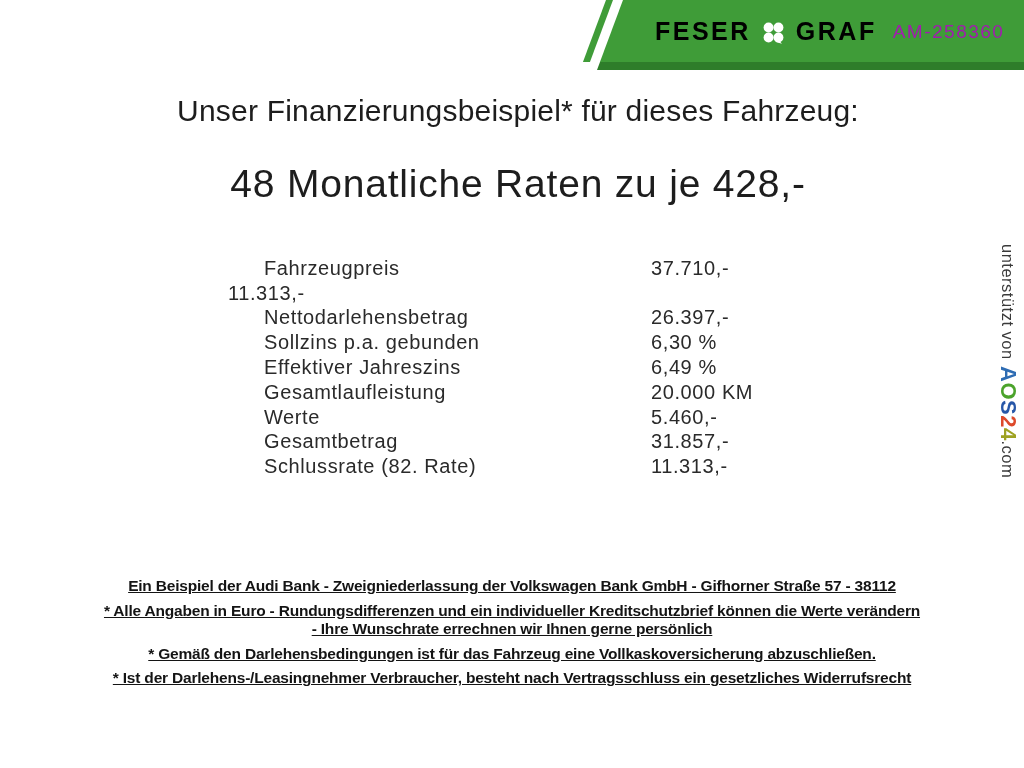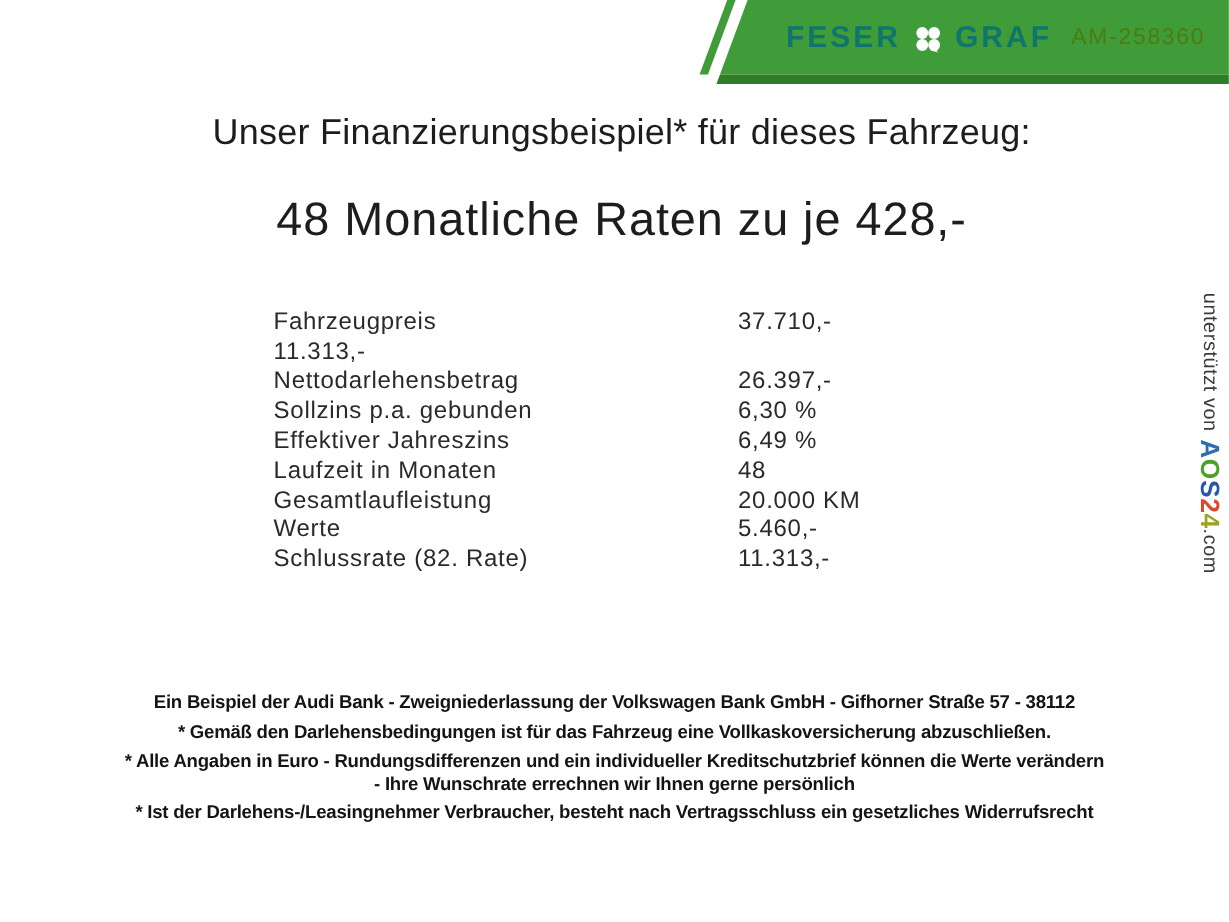--- a/index.html
+++ b/index.html
@@ -18,47 +18,47 @@
   }
   .banner-dark{
     position:absolute;top:62px;left:600px;width:450px;height:8px;
     background:#2e7d2a;transform:skewX(-20.4deg);transform-origin:0 0;
   }
   .banner-content{
     position:absolute;top:0;left:623px;right:0;height:62px;
     display:flex;align-items:center;padding-left:32px;box-sizing:border-box;
   }
   .brand-word{
-    color:#0f766e;font-weight:bold;font-size:25px;letter-spacing:2.5px;line-height:1;text-align:center;
+    color:#000000;font-weight:bold;font-size:25px;letter-spacing:2.5px;line-height:1;text-align:center;
   }
   .clover{margin:2px 9px 0 9px;display:block;}
   .ref-number{
-    color:#4d7c0f;font-size:19px;letter-spacing:1.5px;margin-left:16px;line-height:1;
+    color:#a21caf;font-size:19px;letter-spacing:1.5px;margin-left:16px;line-height:1;
   }
   
   .heading{
     position:absolute;top:93px;left:6px;width:1024px;text-align:center;color:#1d1d1d;
   }
   .heading-line1{font-size:30px;line-height:36px;letter-spacing:0.2px;}
   .heading-line2{font-size:39px;line-height:46px;letter-spacing:0.8px;margin-top:32px;}
   
   .finance{position:absolute;top:256px;left:228px;}
   .finance-row{
     display:flex;height:24.8px;align-items:center;
     font-size:20px;color:#2a2a2a;letter-spacing:0.6px;
   }
-  .finance-label{width:387px;}
+  .finance-label{width:387px;margin-left:36px;}
   .finance-value{}
   
   .footer{
     position:absolute;top:577px;left:0;width:1024px;text-align:center;
     font-weight:bold;font-size:15.5px;color:#141414;
   }
   .footer-paragraph{margin:0 0 6px 0;}
-  .footer-line{line-height:18.6px;letter-spacing:-0.2px;}
+  .footer-line{line-height:18.6px;letter-spacing:-0.2px;text-decoration:underline;}
   
   .vside{
     position:absolute;top:244px;right:3px;height:290px;
     writing-mode:vertical-rl;white-space:nowrap;
     font-size:16.5px;color:#3a3a3a;letter-spacing:0.5px;
   }
   .aos-brand{font-weight:bold;font-size:22px;letter-spacing:0.5px;margin-inline-start:6px;}
   .aos-suffix{color:#3b3b3b;}
 </style>
 </head>
@@ -101,47 +101,47 @@
   </div>
   <div class="finance-row">
     <span class="finance-label">Sollzins p.a. gebunden</span>
     <span class="finance-value">6,30 %</span>
   </div>
   <div class="finance-row">
     <span class="finance-label">Effektiver Jahreszins</span>
     <span class="finance-value">6,49 %</span>
   </div>
   <div class="finance-row">
-    <span class="finance-label">Laufzeit in Monaten</span>
-    <span class="finance-value">48</span>
-  </div>
-  <div class="finance-row">
     <span class="finance-label">Gesamtlaufleistung</span>
     <span class="finance-value">20.000 KM</span>
   </div>
   <div class="finance-row">
     <span class="finance-label">Werte</span>
     <span class="finance-value">5.460,-</span>
+  </div>
+  <div class="finance-row">
+    <span class="finance-label">Gesamtbetrag</span>
+    <span class="finance-value">31.857,-</span>
   </div>
   <div class="finance-row">
     <span class="finance-label">Schlussrate (82. Rate)</span>
     <span class="finance-value">11.313,-</span>
   </div>
 </div>
 
 <div class="footer">
   <div class="footer-paragraph">
     <div class="footer-line">Ein Beispiel der Audi Bank - Zweigniederlassung der Volkswagen Bank GmbH - Gifhorner Straße 57 - 38112</div>
   </div>
   <div class="footer-paragraph">
-    <div class="footer-line">* Gemäß den Darlehensbedingungen ist für das Fahrzeug eine Vollkaskoversicherung abzuschließen.</div>
+    <div class="footer-line">* Alle Angaben in Euro - Rundungsdifferenzen und ein individueller Kreditschutzbrief können die Werte verändern</div>
+    <div class="footer-line">- Ihre Wunschrate errechnen wir Ihnen gerne persönlich</div>
   </div>
   <div class="footer-paragraph">
-    <div class="footer-line">* Alle Angaben in Euro - Rundungsdifferenzen und ein individueller Kreditschutzbrief können die Werte verändern</div>
-    <div class="footer-line">- Ihre Wunschrate errechnen wir Ihnen gerne persönlich</div>
+    <div class="footer-line">* Gemäß den Darlehensbedingungen ist für das Fahrzeug eine Vollkaskoversicherung abzuschließen.</div>
   </div>
   <div class="footer-paragraph">
     <div class="footer-line">* Ist der Darlehens-/Leasingnehmer Verbraucher, besteht nach Vertragsschluss ein gesetzliches Widerrufsrecht</div>
   </div>
 </div>
 
 <div class="vside">
   <span>unterstützt von</span><span class="aos-brand"><span style="color:#2e6cb3">A</span><span style="color:#4ba32b">O</span><span style="color:#2757a8">S</span><span style="color:#dd4a2b">2</span><span style="color:#9ea222">4</span></span><span class="aos-suffix">.com</span>
 </div>
 

